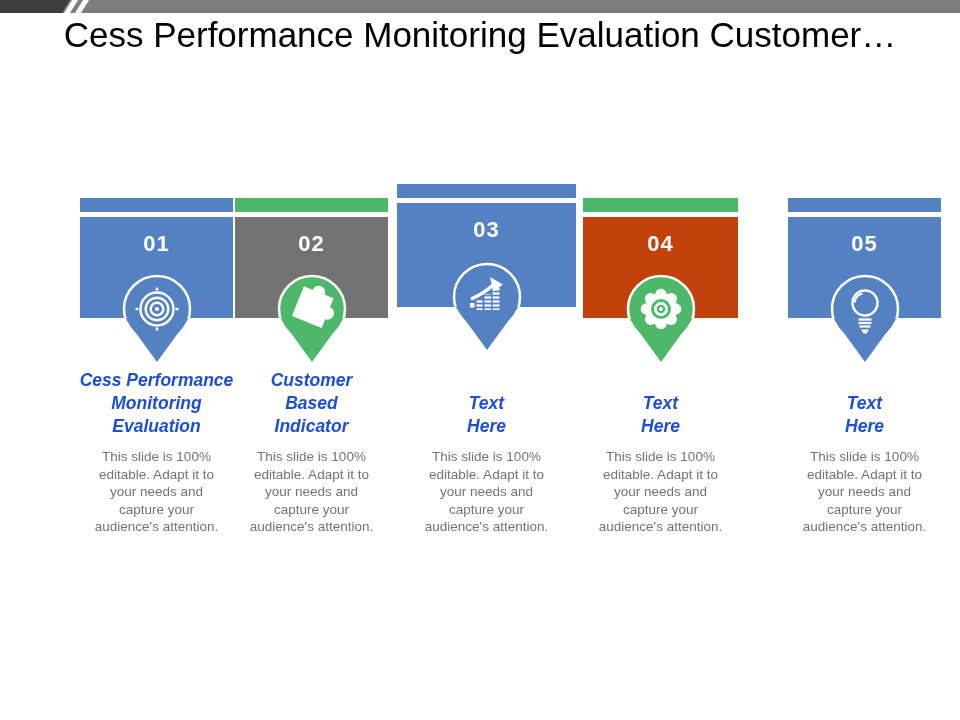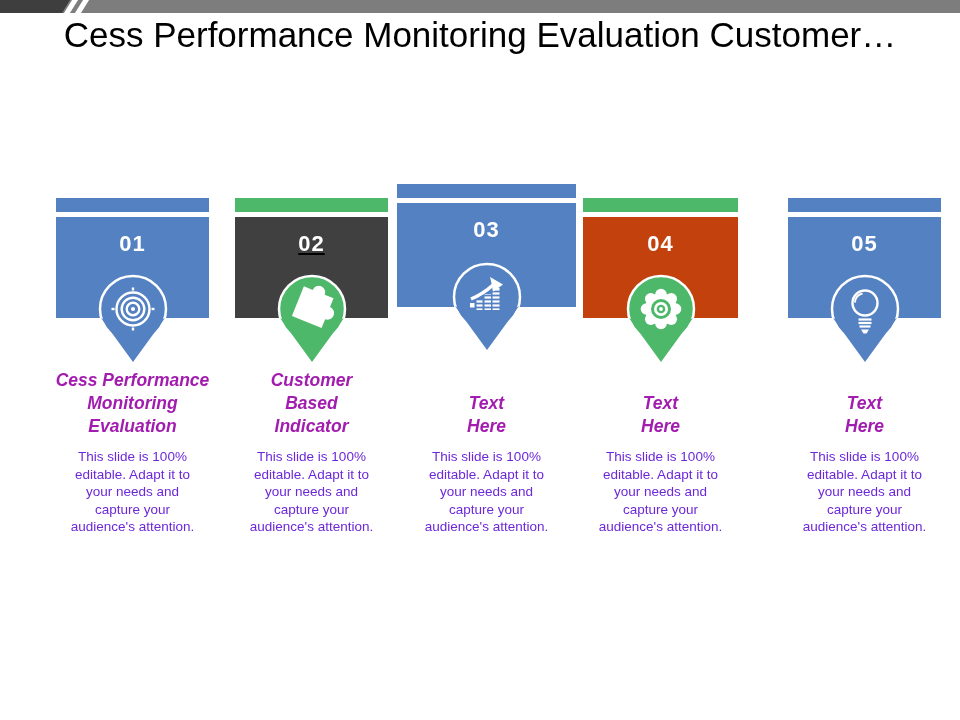--- a/index.html
+++ b/index.html
@@ -27,38 +27,38 @@
   .num{padding-top:14px;text-align:center;color:#ffffff;font-weight:bold;
        font-size:22px;letter-spacing:1px;}
   .col.raised .num{}
 
   .pin{position:absolute;left:50%;margin-left:-37px;top:89px;width:74px;height:90px;}
   .col.raised .pin{top:77px;}
 
   .heading{position:absolute;left:50%;transform:translateX(-50%);top:182px;height:72px;width:184px;
            display:flex;align-items:flex-end;justify-content:center;}
   .heading span{display:block;width:100%;text-align:center;font-weight:bold;font-style:italic;
-           font-size:17.5px;line-height:23px;color:#a21caf;white-space:pre-line;}
+           font-size:17.5px;line-height:23px;color:#1d4ed8;white-space:pre-line;}
   .desc{position:absolute;left:50%;transform:translateX(-50%);top:264px;width:184px;
-        text-align:center;font-size:13.5px;line-height:17.5px;color:#6d28d9;white-space:pre-line;}
+        text-align:center;font-size:13.5px;line-height:17.5px;color:#737373;white-space:pre-line;}
 </style>
 </head>
 <body>
 
 <div id="slide">
 
   <div id="topbar">
     <div class="dark"></div>
     <div class="slash s1"></div>
     <div class="slash s2"></div>
   </div>
 
   <div class="title">Cess Performance Monitoring Evaluation Customer…</div>
 
-  <div class="col" style="left:56px;width:153px">
+  <div class="col" style="left:80px;width:153px">
     <div class="strip" style="background: rgb(84, 129, 194);"></div>
     <div class="card" style="background: rgb(84, 129, 194);">
       <div class="num">01</div>
     </div>
     <div class="pin" style="color: rgb(84, 129, 194);">
       <svg width="74" height="90" viewBox="0 0 74 90">
         <circle cx="37" cy="36" r="33" fill="currentColor" stroke="#fff" stroke-width="2.5"></circle>
         <path d="M5,45 Q37,66 69,45 L37,89 Z" fill="currentColor"></path>
         <g transform="translate(37,36)" stroke="#fff" fill="none">
           <circle r="16.5" stroke-width="2.4"></circle>
@@ -81,21 +81,21 @@
     </div>
     <div class="desc">This slide is 100%
 editable. Adapt it to
 your needs and
 capture your
 audience's attention.</div>
   </div>
 
   <div class="col" style="left:235px;width:153px">
     <div class="strip" style="background: rgb(77, 184, 105);"></div>
-    <div class="card" style="background: #404040; text-decoration: underline;">
+    <div class="card" style="background: #737373;">
       <div class="num">02</div>
     </div>
     <div class="pin" style="color: rgb(77, 184, 105);">
       <svg width="74" height="90" viewBox="0 0 74 90">
         <circle cx="37" cy="36" r="33" fill="currentColor" stroke="#fff" stroke-width="2.5"></circle>
         <path d="M5,45 Q37,66 69,45 L37,89 Z" fill="currentColor"></path>
         <g transform="translate(37,36) rotate(22)">
           <path transform="translate(-16,-18)" fill="#fff" d="M0,0 h9.5 a6.5,6.5 0 0 1 13,0 h9.5 v9.5 a6.5,6.5 0 0 1 0,13 v9.5 h-32 z"></path>
         </g>
       </svg>

